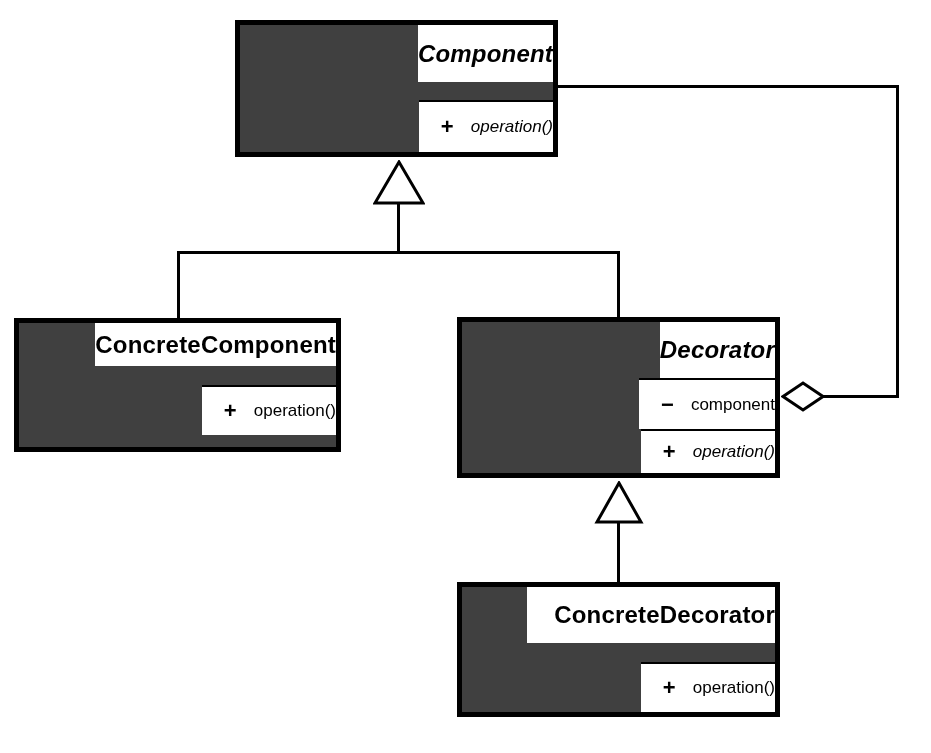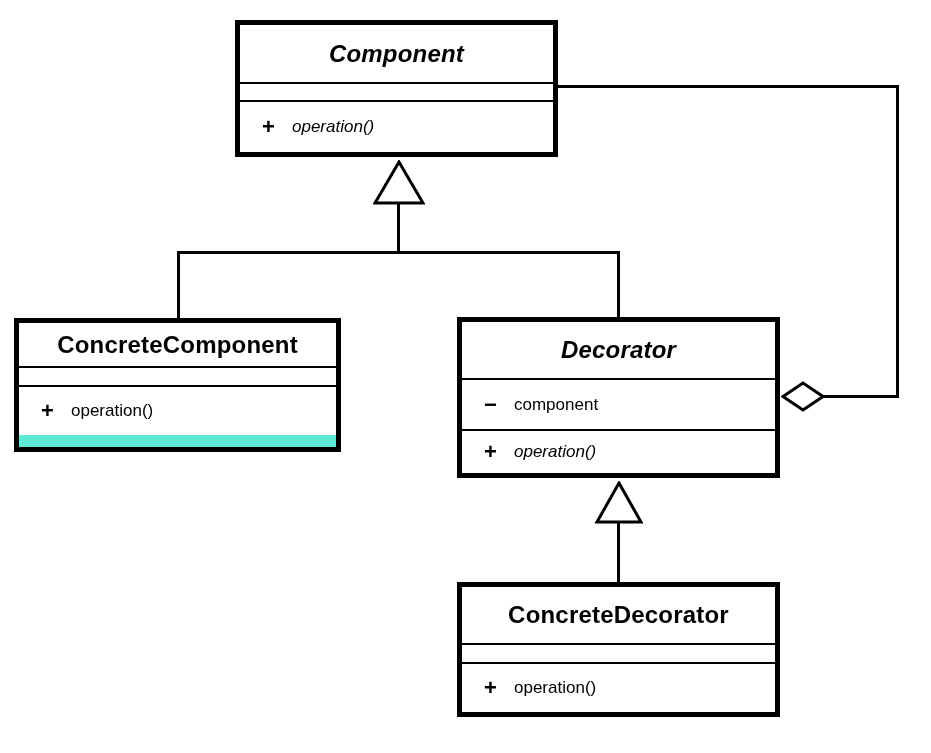--- a/index.html
+++ b/index.html
@@ -14,25 +14,26 @@
     height: 753px;
     background: #ffffff;
     overflow: hidden;
     font-family: "Liberation Sans", sans-serif;
   }
 
   
   .uml-class {
     position: absolute;
     box-sizing: border-box;
-    background: #5eead4;
+    background: #404040;
     border: 5px solid #000000;
     display: flex;
     flex-direction: column;
     z-index: 3;
+    align-items: flex-end;
   }
   .compartment {
     box-sizing: border-box;
     background: #ffffff;
     display: flex;
     align-items: center;
     overflow: hidden;
   }
   .compartment.divider-top {
     border-top: 2px solid #000000;
@@ -123,21 +124,21 @@
       <span class="visibility">−</span>
       <span class="member-label">component</span>
     </div>
     <div class="compartment divider-top member-row" style="height:44px;">
       <span class="visibility">+</span>
       <span class="member-label abstract">operation()</span>
     </div>
   </div>
 
   <div class="uml-class" style="left:457px; top:582px; width:323px; height:135px;">
-    <div class="compartment class-name" style="height:56px;">ConcreteDecorator</div>
+    <div class="compartment class-name" style="height:56px;padding-left:27px;">ConcreteDecorator</div>
     <div class="compartment divider-top" style="height:19px;"></div>
     <div class="compartment divider-top member-row" style="height:50px;">
       <span class="visibility">+</span>
       <span class="member-label">operation()</span>
     </div>
   </div>
 
   <div class="triangle-up" style="left:373px; top:160px;">
     <svg width="52" height="46" viewBox="0 0 52 46">
       <polygon points="26,2 50,43 2,43" fill="#ffffff" stroke="#000000" stroke-width="3"></polygon>

